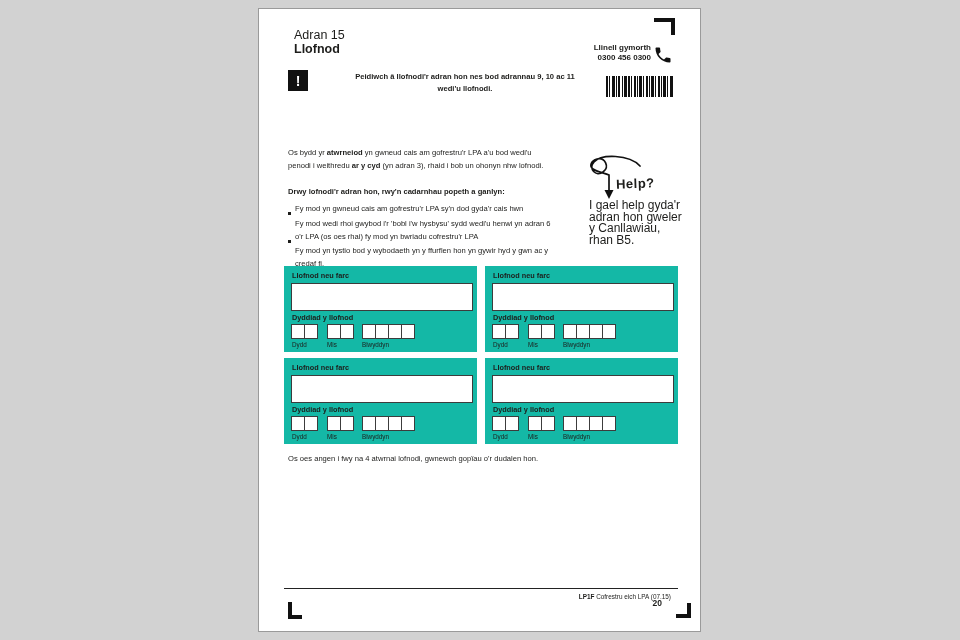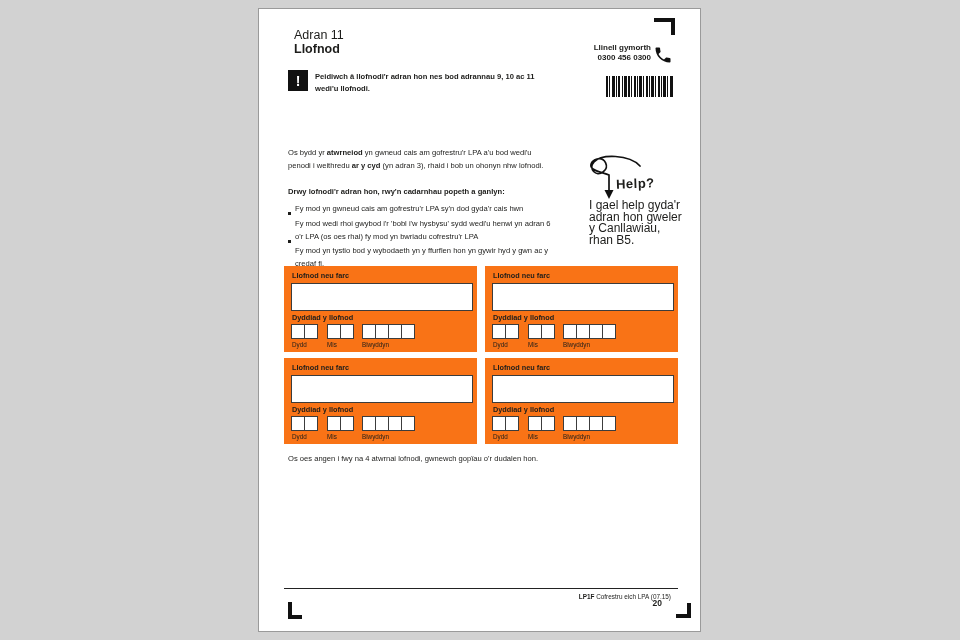--- a/index.html
+++ b/index.html
@@ -31,21 +31,21 @@
   .corner-bl { left:29px; top:593px; width:14px; height:17px; border-left:4px solid #111; border-bottom:4px solid #111; }
   .corner-br { right:9px; top:594px; width:15px; height:15px; border-right:4px solid #111; border-bottom:4px solid #111; }
 
   
   .warning { left:29px; top:61px; display:flex; }
   .warning-icon {
     width:20px; height:21px; background:#111; color:#fff; flex:0 0 20px;
     display:flex; align-items:center; justify-content:center;
     font-weight:bold; font-size:14px; margin-right:7px;
   }
-  .warning-text { font-weight:bold; font-size:7.6px; line-height:12.4px; padding-top:1px; width:300px; }
+  .warning-text { font-weight:bold; font-size:7.6px; line-height:12.4px; padding-top:1px; width:300px;text-align:center; }
 
   
   .body-text { font-size:7.6px; line-height:13px; width:310px; }
   .para1 { left:29px; top:96px; }
   .para2 { left:29px; top:137px; }
   .confirm { left:29px; top:176px; }
   .confirm-heading { font-weight:bold; font-size:7.6px; line-height:13px; margin-bottom:4px; }
   .bullet { display:flex; margin-bottom:1.5px;align-items:flex-end; }
   .bullet-marker { flex:0 0 7px; padding-top:5px; }
   .bullet-marker i { display:block; width:3px; height:3px; background:#1d1d1b; }
@@ -54,21 +54,21 @@
   
   .help-arrow { left:324px; top:143px; width:60px; height:52px; }
   .help-title { left:357px; top:167px; font-size:13px; font-weight:bold; transform:rotate(-2deg); letter-spacing:0.5px; }
   .help-text { left:330px; top:191px; font-size:12px; line-height:11.6px; width:95px; }
 
   
   .panel-grid {
     left:25px; top:257px; width:394px;
     display:grid; grid-template-columns:193px 193px; column-gap:8px; row-gap:6px;
   }
-  .panel { height:86px; background:#f97316; position:relative; }
+  .panel { height:86px; background:#14b8a6; position:relative; }
   .panel-label { position:absolute; left:8px; top:5px; font-weight:bold; font-size:7.3px; }
   .sig-box { position:absolute; left:7px; top:17px; width:182px; height:28px; background:#fff; border:1px solid #3c3c3c; }
   .date-label { position:absolute; left:8px; top:47px; font-weight:bold; font-size:7.3px; }
   .date-row { position:absolute; left:7px; top:58px; display:flex; }
   .cell-group { display:flex; }
   .cell { width:14px; height:15px; background:#fff; border:1px solid #3c3c3c; margin-left:-1px; }
   .cell:first-child { margin-left:0; }
   .gap-dm { width:9px; } .gap-my { width:8px; }
   .unit-labels { position:absolute; left:8px; top:75px; font-size:6.3px; }
   .unit-labels span { position:absolute; top:0; }
@@ -85,21 +85,21 @@
 </head>
 <body>
 
 <div class="page">
 
   <div class="abs corner-tr"></div>
   <div class="abs corner-bl"></div>
   <div class="abs corner-br"></div>
 
   <div class="abs title-block">
-    <div>Adran 11</div>
+    <div>Adran 15</div>
     <div class="title-bold">Llofnod</div>
   </div>
 
   <div class="abs helpline preline"><span>Llinell gymorth</span><br><span>0300 456 0300</span></div>
   <svg class="abs phone-icon" viewBox="0 0 24 24">
     <path fill="#111" d="M6.62 10.79c1.44 2.83 3.76 5.14 6.59 6.59l2.2-2.21c.27-.27.67-.36 1.02-.24 1.12.37 2.33.57 3.57.57.55 0 1 .45 1 1V20c0 .55-.45 1-1 1-9.39 0-17-7.61-17-17 0-.55.45-1 1-1h3.5c.55 0 1 .45 1 1 0 1.25.2 2.45.57 3.57.11.35.03.74-.25 1.02l-2.2 2.2z"></path>
   </svg>
 
   <svg class="abs barcode" viewBox="0 0 67 21" preserveAspectRatio="none">
     <g fill="#111">

